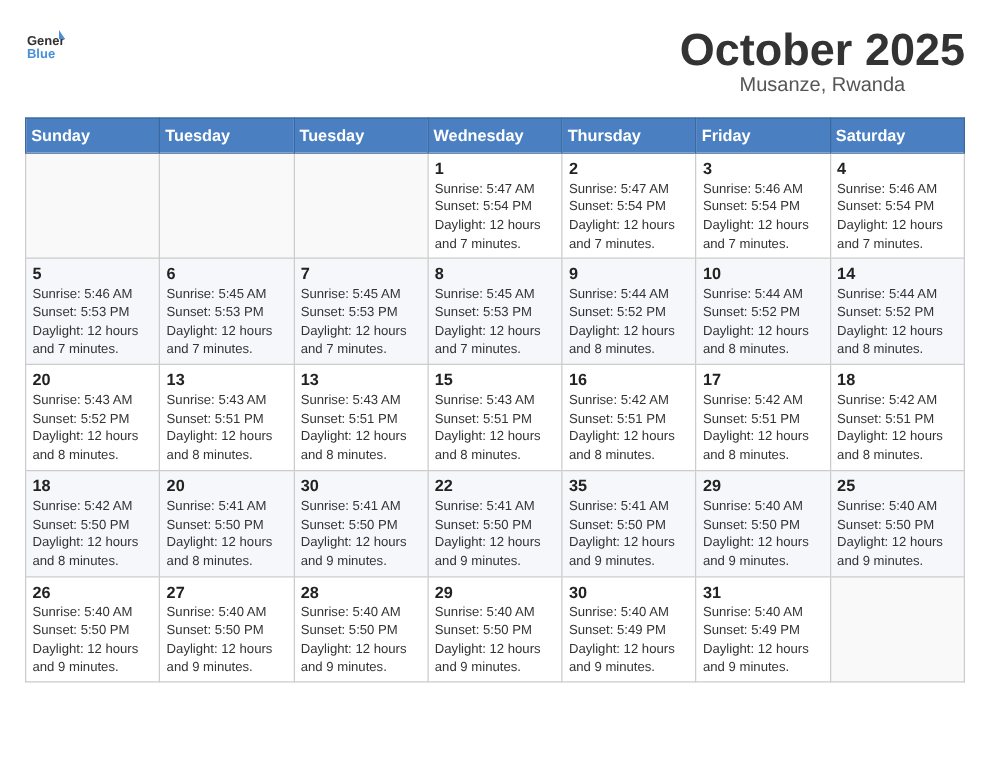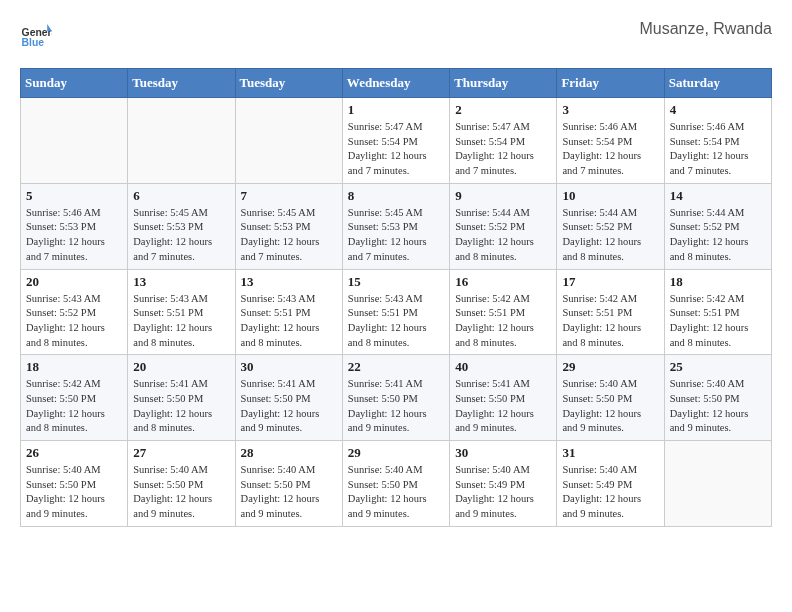--- a/index.html
+++ b/index.html
@@ -30,26 +30,26 @@
     }
     .month-title {
       font-size: 36px;
       font-weight: bold;
       color: #333;
       line-height: 1.1;
     }
     .subtitle {
       font-size: 16px;
       color: #555;
+      text-align: center;
     }
     .calendar {
       width: 100%;
       border-collapse: collapse;
       font-size: 11px;
-      font-family: Liberation Serif, serif;
     }
     .calendar th {
       background: #4a7fc1;
       color: #fff;
       padding: 6px 4px;
       text-align: left;
       font-size: 13px;
       border: 1px solid #3a6aa0;
     }
     .calendar td {
@@ -83,20 +83,21 @@
 
 <div class="header">
   <div class="logo">
     <svg class="logo-icon" viewBox="0 0 40 40">
       <text x="2" y="20" font-size="13" font-weight="bold" fill="#333" font-family="Arial">General</text>
       <text x="2" y="33" font-size="13" font-weight="bold" fill="#4a90d9" font-family="Arial">Blue</text>
       <polygon points="34,5 40,14 34,14" fill="#4a90d9"></polygon>
     </svg>
   </div>
   <div class="title-block">
+    <div class="month-title">October 2025</div>
     <div class="subtitle">Musanze, Rwanda</div>
   </div>
 </div>
 
 <table class="calendar">
   <thead>
     <tr>
     <th>Sunday</th>
         <th>Tuesday</th>
         <th>Tuesday</th>
@@ -265,21 +266,21 @@
 and 9 minutes.</div>
         </td>
         <td>
           <div class="day-num">22</div>
           <div class="day-info" style="white-space: pre-line;">Sunrise: 5:41 AM
 Sunset: 5:50 PM
 Daylight: 12 hours
 and 9 minutes.</div>
         </td>
         <td>
-          <div class="day-num">40</div>
+          <div class="day-num">35</div>
           <div class="day-info" style="white-space: pre-line;">Sunrise: 5:41 AM
 Sunset: 5:50 PM
 Daylight: 12 hours
 and 9 minutes.</div>
         </td>
         <td>
           <div class="day-num">29</div>
           <div class="day-info" style="white-space: pre-line;">Sunrise: 5:40 AM
 Sunset: 5:50 PM
 Daylight: 12 hours

